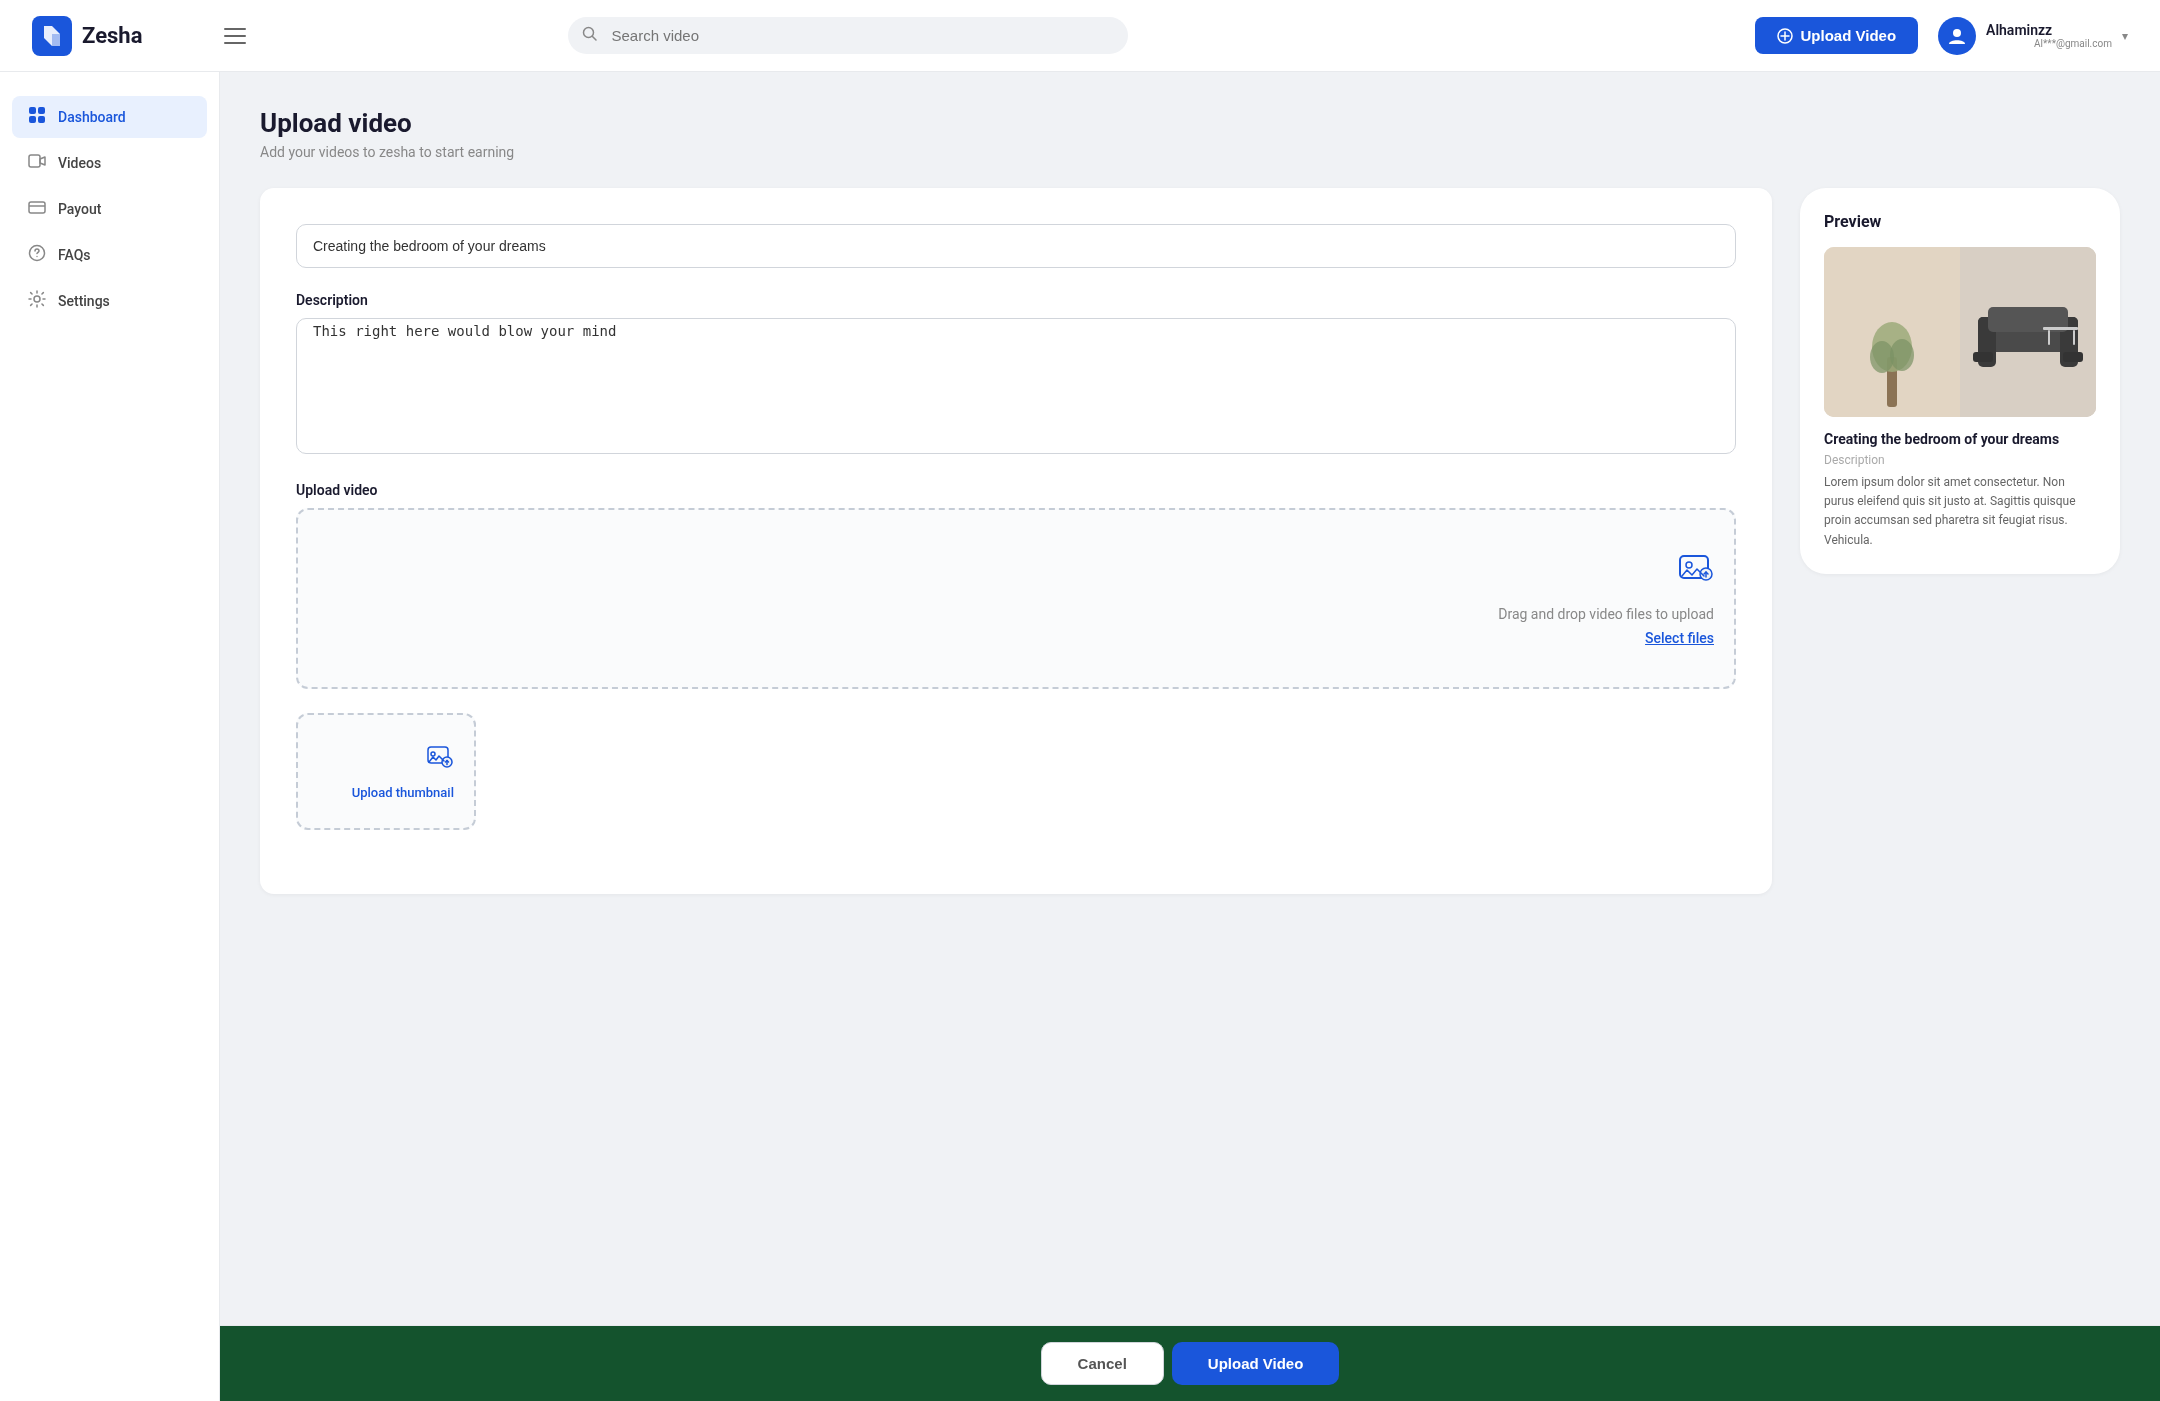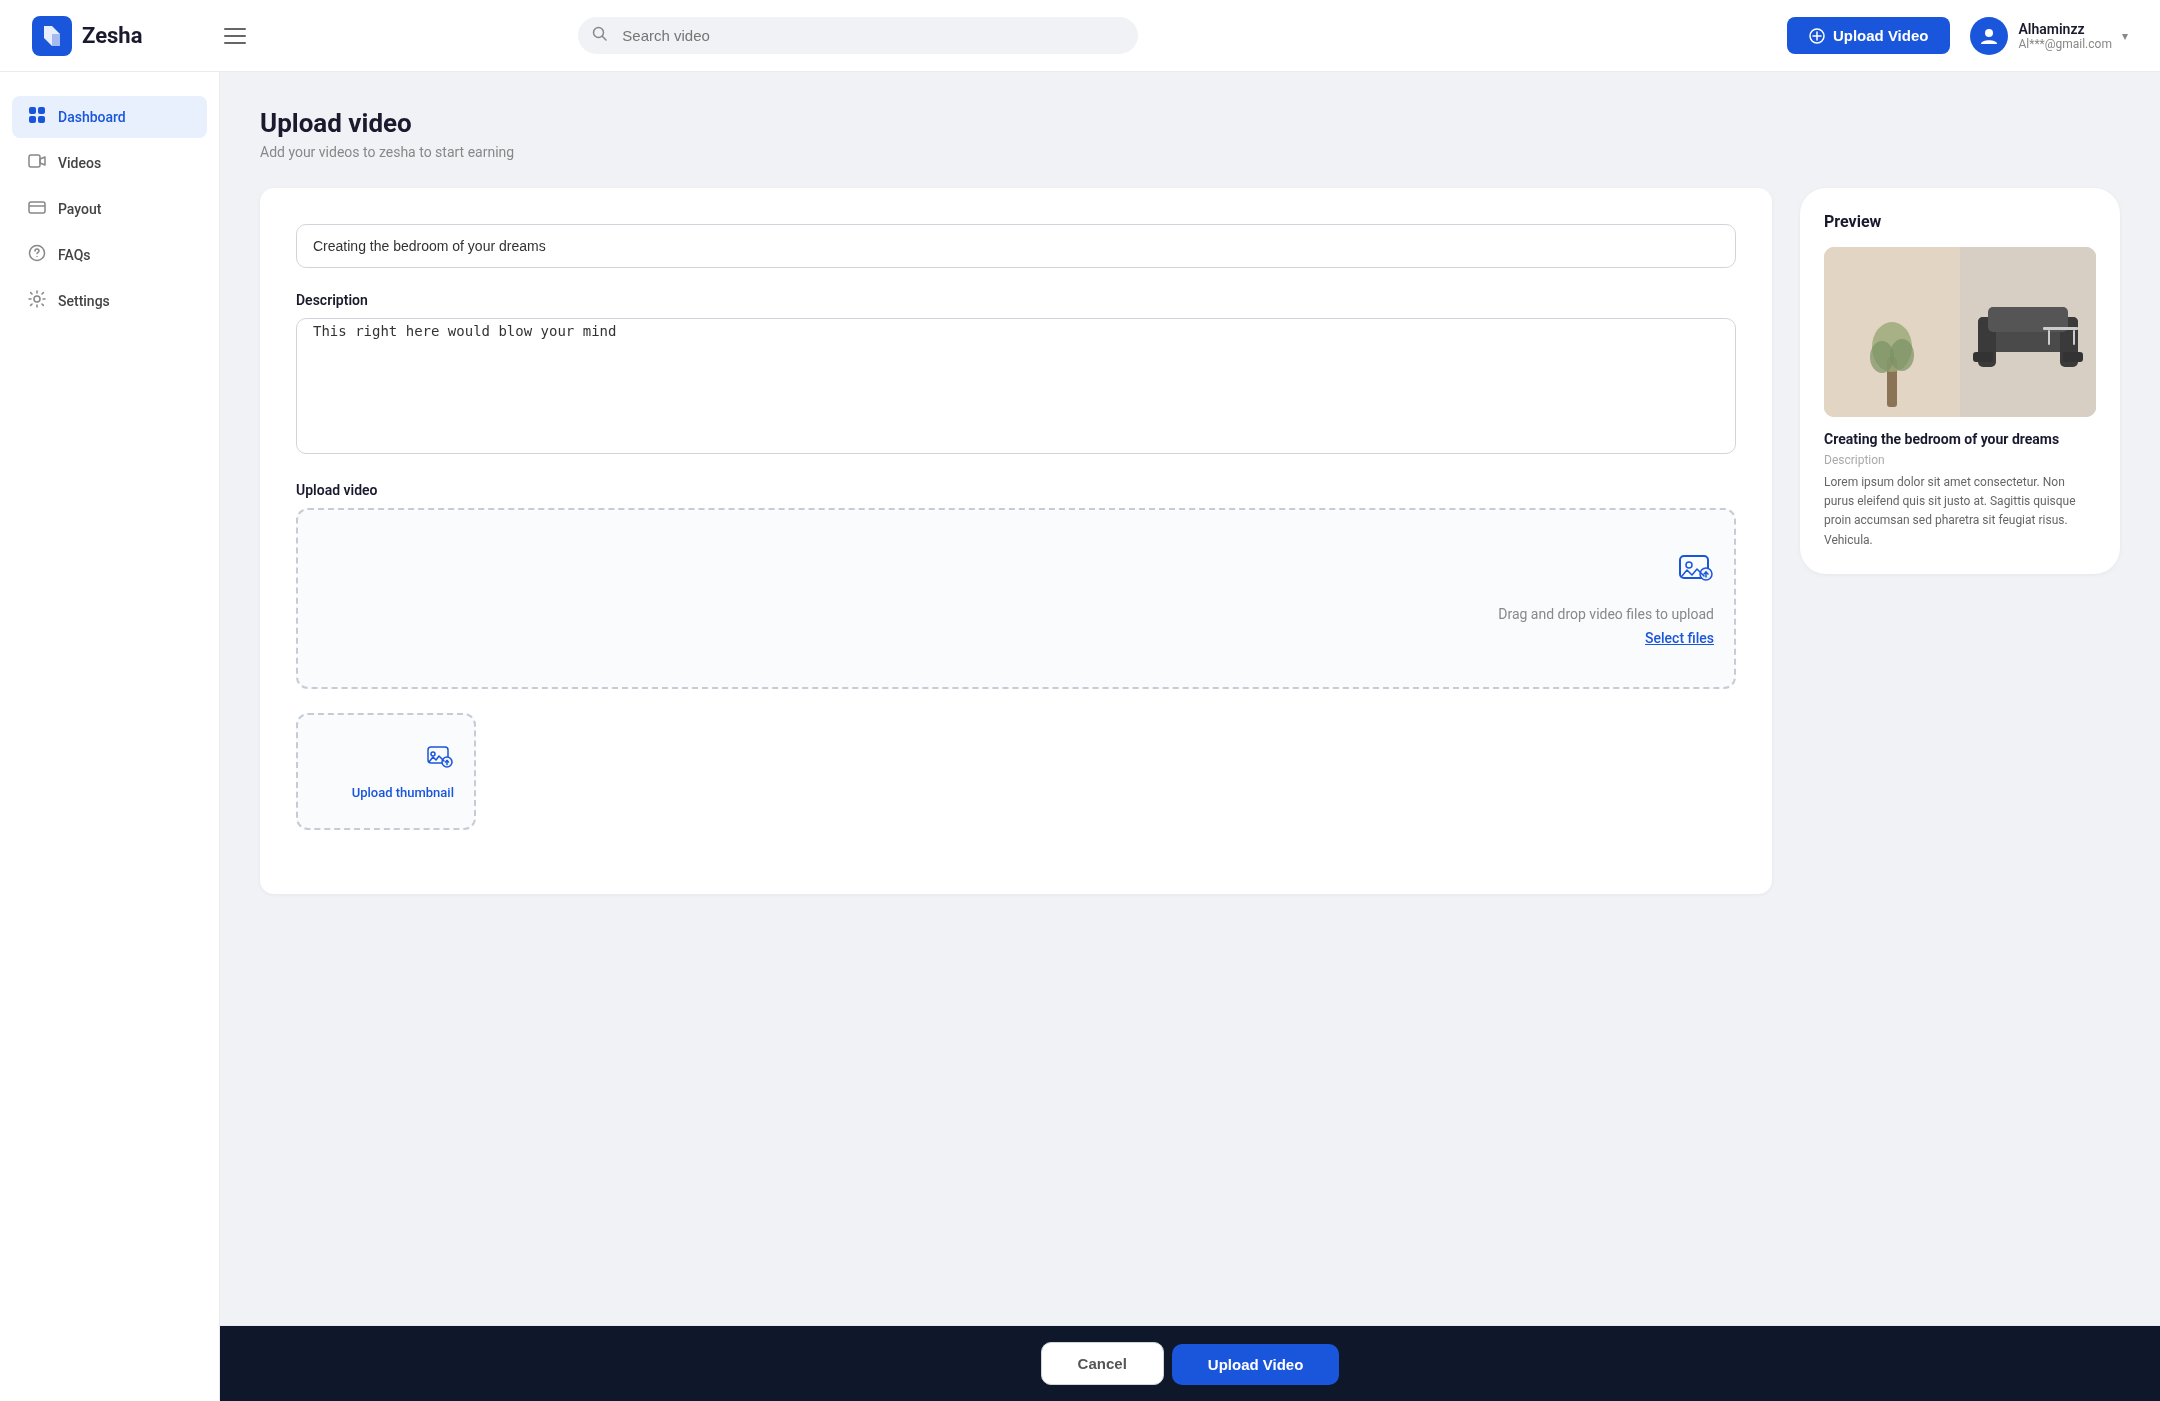--- a/index.html
+++ b/index.html
@@ -110,22 +110,23 @@
       justify-content: center;
       color: #fff;
       font-size: 18px;
     }
     .user-name {
       font-size: 14px;
       font-weight: 600;
       color: #1a1a2e;
     }
     .user-email {
-      font-size: 12px;
+      font-size: 10px;
       color: #888;
+      margin-left: 48px;
     }
     .chevron-down {
       color: #888;
       font-size: 12px;
     }
 
     
     .layout {
       display: flex;
       min-height: calc(100vh - 72px);
@@ -327,28 +328,27 @@
       color: #666;
       line-height: 1.6;
     }
 
     
     .footer-bar {
       position: fixed;
       bottom: 0;
       left: 220px;
       right: 0;
-      background: #0f172a;
+      background: #14532d;
       border-top: 1px solid #e8eaed;
       padding: 16px 40px;
       display: flex;
       justify-content: center;
       gap: 8px;
       z-index: 99;
-      align-items: flex-end;
     }
     .btn-cancel {
       padding: 12px 36px;
       border-radius: 10px;
       border: 1.5px solid #d1d5db;
       background: #fff;
       font-size: 15px;
       font-weight: 600;
       color: #555;
       cursor: pointer;

